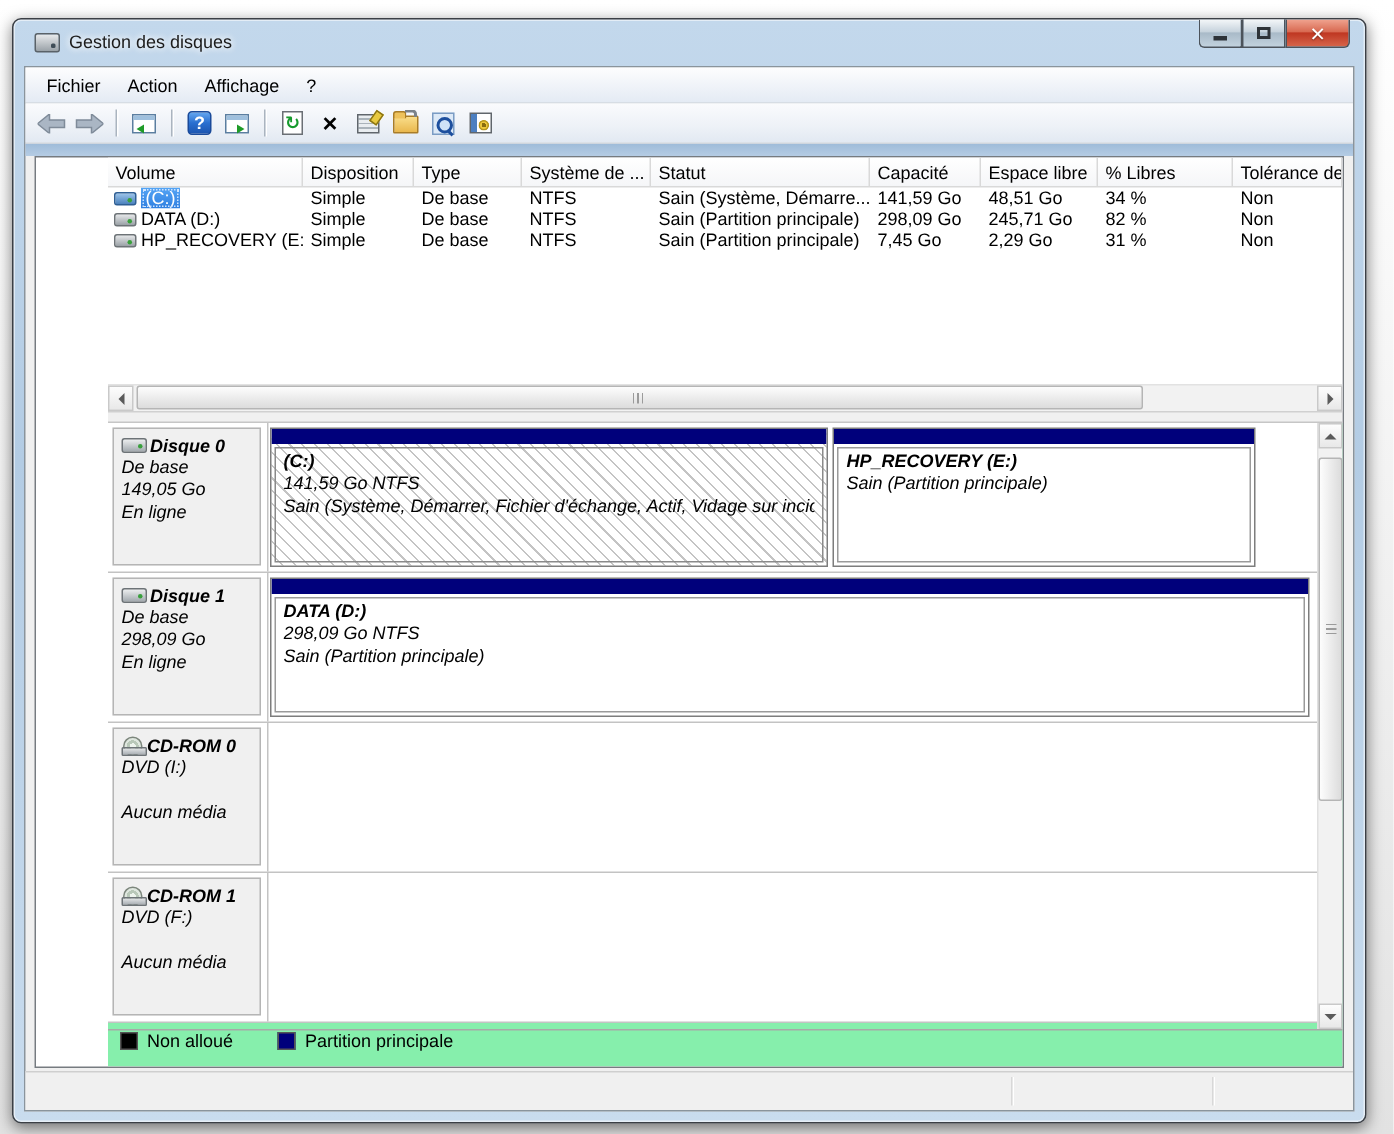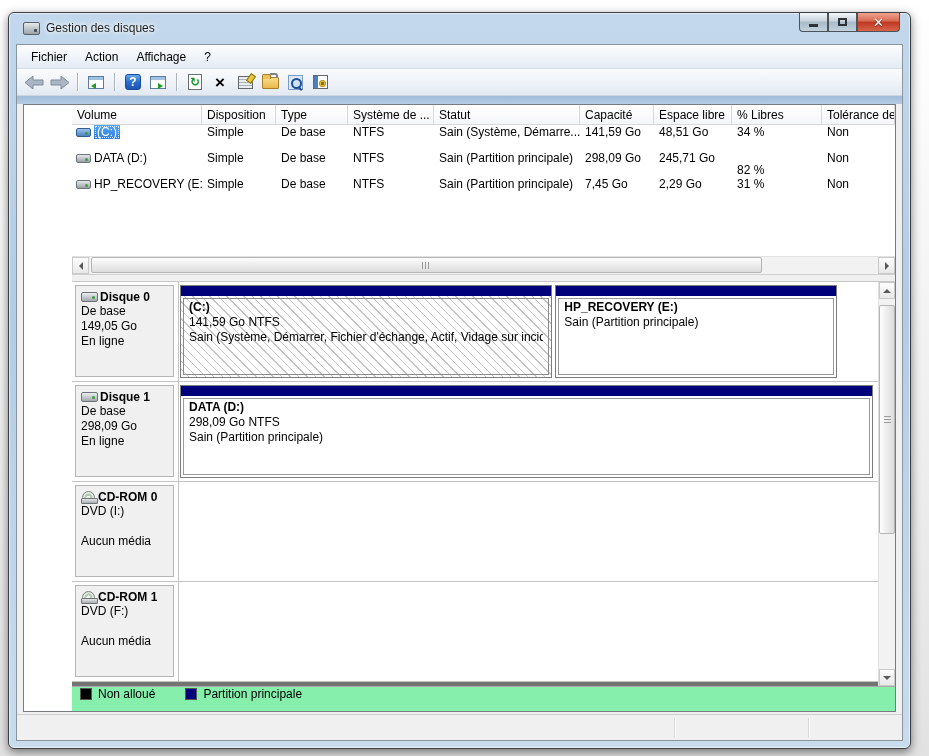--- a/index.html
+++ b/index.html
@@ -132,21 +132,21 @@
     background:repeating-linear-gradient(90deg,#9b9b9b 0 1px,transparent 1px 3px); }
   .tri { width:0; height:0; }
   .tri.left  { border-top:4px solid transparent; border-bottom:4px solid transparent; border-right:4px solid #5a5a5a; }
   .tri.right { border-top:4px solid transparent; border-bottom:4px solid transparent; border-left:4px solid #5a5a5a; }
   .tri.up    { border-left:4px solid transparent; border-right:4px solid transparent; border-bottom:4px solid #5a5a5a; }
   .tri.down  { border-left:4px solid transparent; border-right:4px solid transparent; border-top:4px solid #5a5a5a; }
 
   .splitter { flex:0 0 8px; background:#f0f0f0; border-top:1px solid #d0d0d0; border-bottom:1px solid #c6c6c6; }
 
   
-  .graph-wrap { flex:1 1 auto; display:flex; overflow:hidden; background:#737373; }
+  .graph-wrap { flex:1 1 auto; display:flex; overflow:hidden; background:#86efac;font-style:italic; }
   .disk-rows { flex:1 1 auto; display:flex; flex-direction:column; overflow:hidden; }
   .disk-row { flex:0 0 100px; display:flex; border-bottom:1px solid #c3c3c3; background:#fff; }
   .disk-col-left { flex:0 0 107px; border-right:1px solid #c3c3c3; padding:3px; }
   .disk-cell { width:99px; height:92px; background:#f0f0f0; border:1px solid #b5b5b5; padding:4px 2px 2px 5px; }
   .disk-cell .dname { display:flex; align-items:center; gap:2px; font-weight:bold; }
   .disk-cell .dline { line-height:15px; }
   .hdd-icon { width:17px; height:10px; flex:0 0 auto; border:1px solid #6d7377; border-radius:2px;
     background:linear-gradient(#eceeef,#a2a9ae); position:relative; }
   .hdd-icon::after { content:""; position:absolute; right:2px; top:3px; width:3px; height:3px; border-radius:50%; background:#39a03c; }
   .cd-icon { width:15px; height:13px; flex:0 0 auto; position:relative; }
@@ -294,21 +294,21 @@
               <div class="lv-cell first" style="flex: 0 0 130px;">
                 <span class="vol-icon"></span>
                 <span>DATA (D:)</span>
               </div>
               <div class="lv-cell" style="flex: 0 0 74px;">Simple</div>
               <div class="lv-cell" style="flex: 0 0 72px;">De base</div>
               <div class="lv-cell" style="flex: 0 0 86px;">NTFS</div>
               <div class="lv-cell" style="flex: 0 0 146px;">Sain (Partition principale)</div>
               <div class="lv-cell" style="flex: 0 0 74px;">298,09 Go</div>
               <div class="lv-cell" style="flex: 0 0 78px;">245,71 Go</div>
-              <div class="lv-cell" style="flex: 0 0 90px; margin-top: 24px;">82 %</div>
+              <div class="lv-cell" style="flex: 0 0 90px;">82 %</div>
               <div class="lv-cell" style="flex: 1 1 auto;">Non</div>
             </div>
             <div class="lv-row">
               <div class="lv-cell first" style="flex: 0 0 130px;">
                 <span class="vol-icon"></span>
                 <span>HP_RECOVERY (E:)</span>
               </div>
               <div class="lv-cell" style="flex: 0 0 74px;">Simple</div>
               <div class="lv-cell" style="flex: 0 0 72px;">De base</div>
               <div class="lv-cell" style="flex: 0 0 86px;">NTFS</div>

